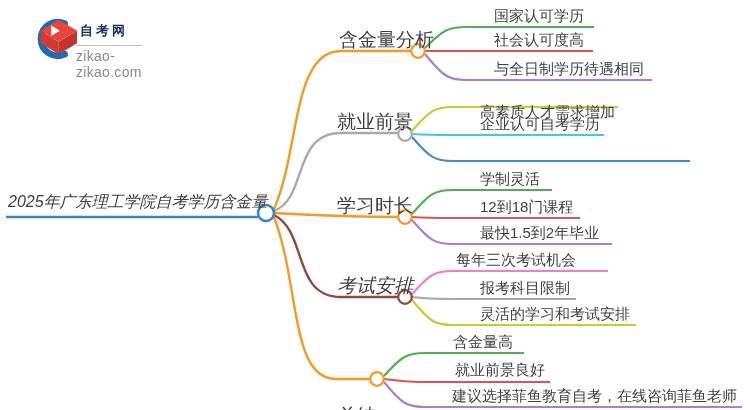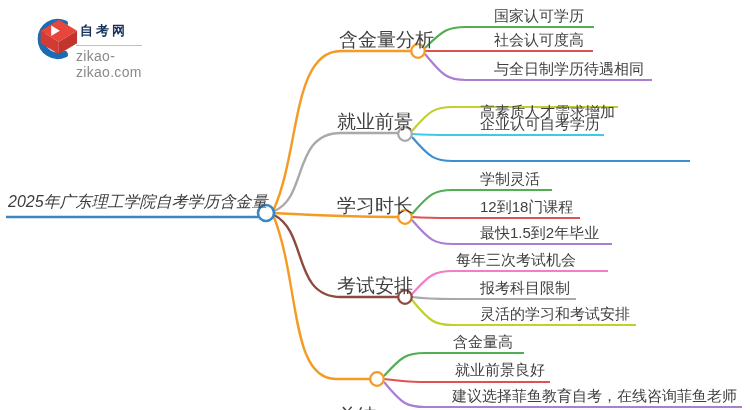--- a/index.html
+++ b/index.html
@@ -99,21 +99,21 @@
     <circle cx="405" cy="217" r="6.8" fill="#ffffff" stroke-width="2.3" stroke="#f59a23"></circle>
     <circle cx="405" cy="297" r="6.8" fill="#ffffff" stroke-width="2.3" stroke="#8d4b40"></circle>
     <circle cx="377" cy="379" r="6.8" fill="#ffffff" stroke-width="2.3" stroke="#f59a23"></circle>
   </svg>
 
   <div class="label root-label" style="left:8px; top:192px;">2025年广东理工学院自考学历含金量</div>
 
   <div class="label branch-label" style="left:339px; top:30px;">含金量分析</div>
   <div class="label branch-label" style="left:337px; top:112px;">就业前景</div>
   <div class="label branch-label" style="left:337px; top:196px;">学习时长</div>
-  <div class="label branch-label" style="left:337px; top:276px;">考试安排</div>
+  <div class="label branch-label" style="left:337px; top:276px;font-style:italic;">考试安排</div>
   <div class="label branch-label" style="left:338px; top:358px;margin-top:48px;">总结</div>
 
   <div class="label sub-label" style="left:494px; top:6px;">国家认可学历</div>
   <div class="label sub-label" style="left:494px; top:30px;">社会认可度高</div>
   <div class="label sub-label" style="left:494px; top:59px;">与全日制学历待遇相同</div>
 
   <div class="label sub-label" style="left:480px; top:86px;margin-top:16px;">高素质人才需求增加</div>
   <div class="label sub-label" style="left:480px; top:114px;">企业认可自考学历</div>
 
   <div class="label sub-label" style="left:480px; top:169px;">学制灵活</div>

